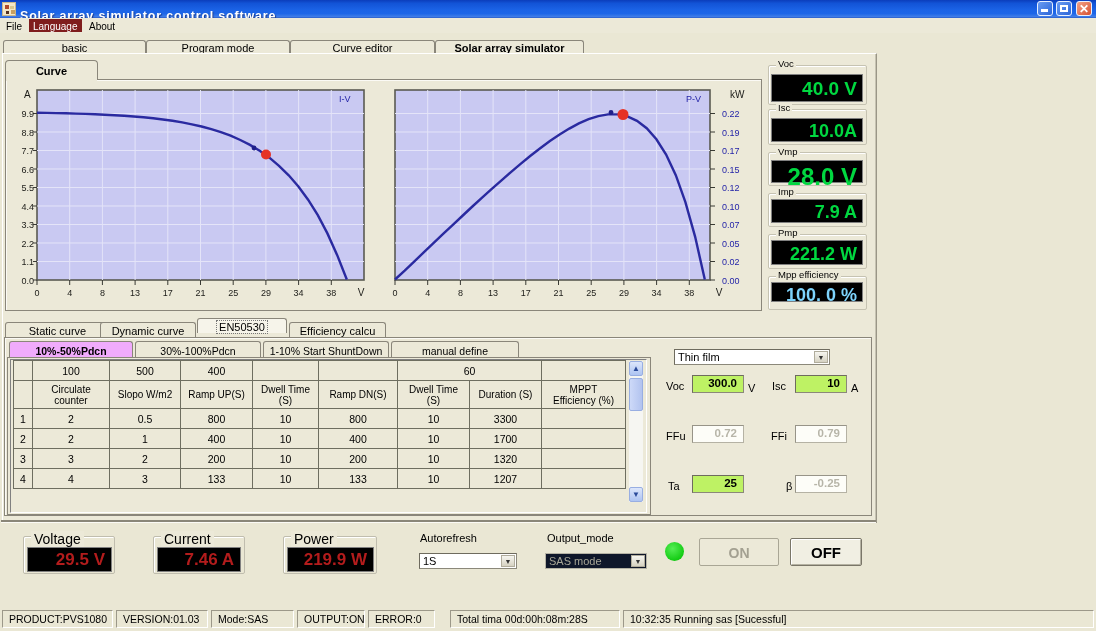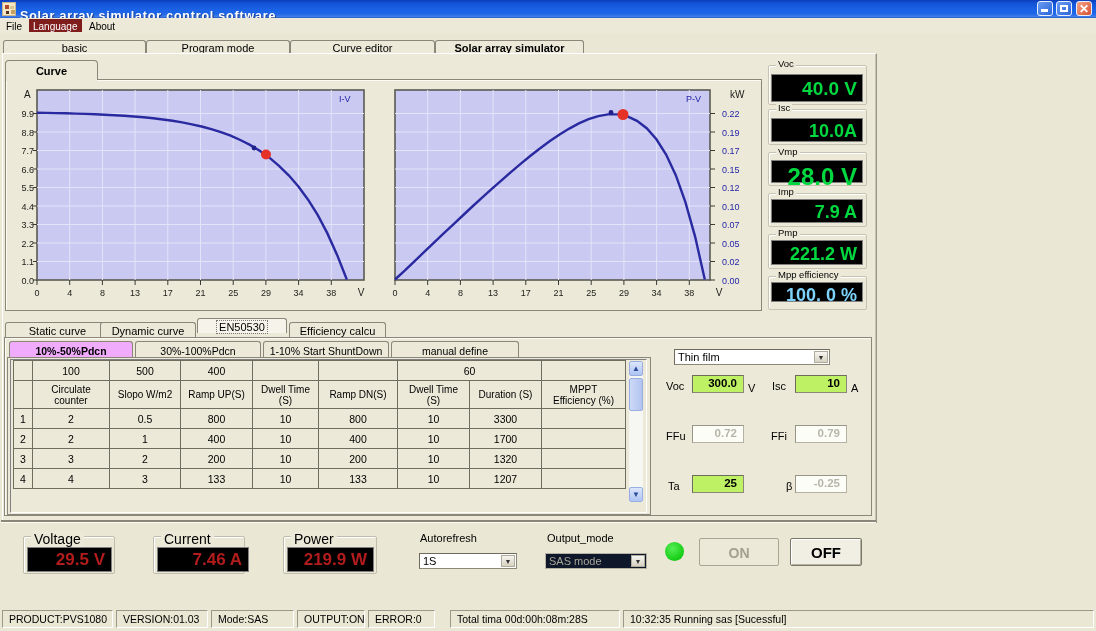--- a/index.html
+++ b/index.html
@@ -322,21 +322,21 @@
   <div class="input" style="left:692px;top:475px;width:52px;height:18px">25</div>
   <span class="abs" style="left:786px;top:480px;z-index:5">β</span>
   <div class="input dis" style="left:795px;top:475px;width:52px;height:18px">-0.25</div>
 </div>
 <div id="bottombar">
   <div class="gbox" style="left:23px;top:536px;width:92px;height:38px"></div>
   <span class="blabel" style="left:31px;top:531px">Voltage</span>
   <div class="bdisp" style="left:27px;top:547px;width:85px;height:25px">29.5 V</div>
   <div class="gbox" style="left:153px;top:536px;width:92px;height:38px"></div>
   <span class="blabel" style="left:161px;top:531px">Current</span>
-  <div class="bdisp" style="left:157px;top:547px;width:92px;height:25px">7.46 A</div>
+  <div class="bdisp" style="left:157px;top:547px;width:84px;height:25px">7.46 A</div>
   <div class="gbox" style="left:283px;top:536px;width:94px;height:38px"></div>
   <span class="blabel" style="left:291px;top:531px">Power</span>
   <div class="bdisp" style="left:287px;top:547px;width:87px;height:25px">219.9 W</div>
   <span class="abs" style="left:420px;top:532px">Autorefresh</span>
   <div class="combo" style="left:419px;top:553px;width:98px;height:16px">1S<span class="arr">▼</span></div>
   <span class="abs" style="left:547px;top:532px">Output_mode</span>
   <div class="combo dis" style="left:545px;top:553px;width:102px;height:16px">SAS mode<span class="arr">▼</span></div>
   <div class="abs" id="led"></div>
   <div class="abs" id="onbtn">ON</div>
   <div class="abs" id="offbtn">OFF</div>

